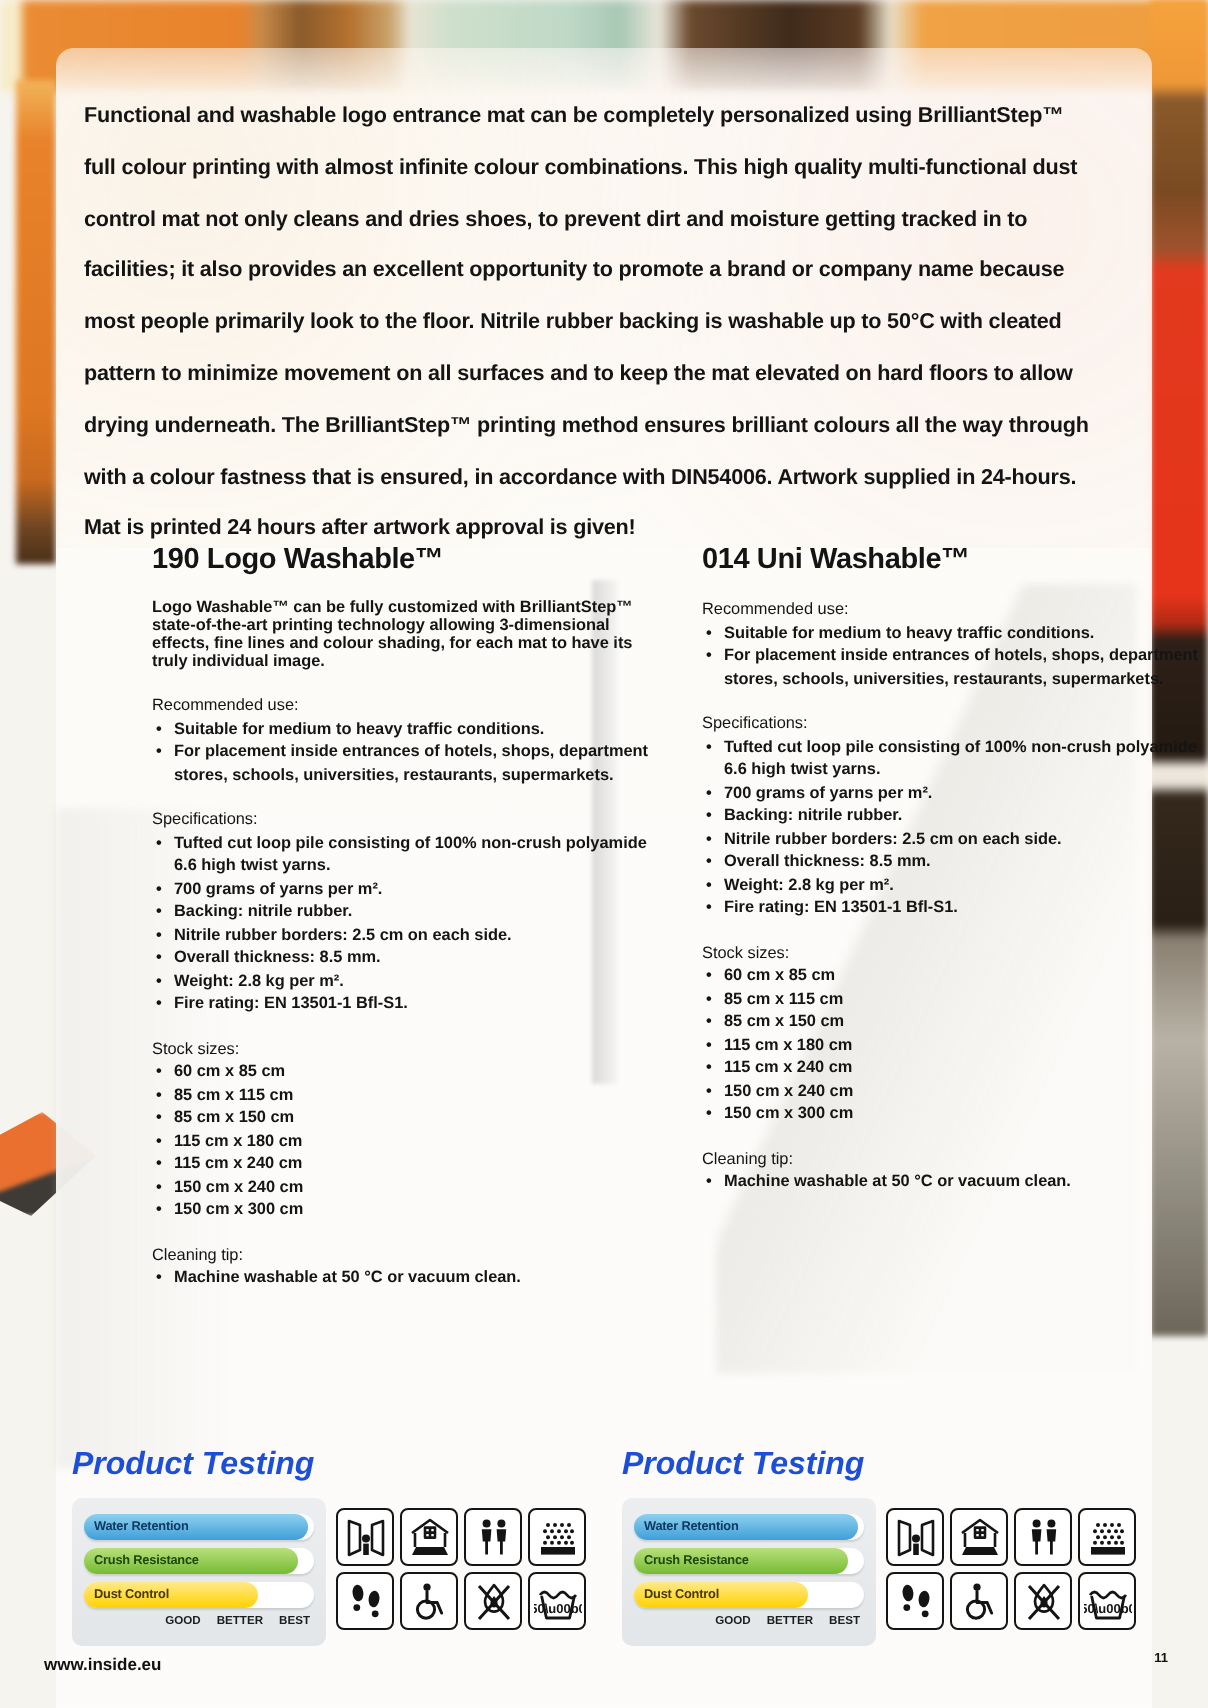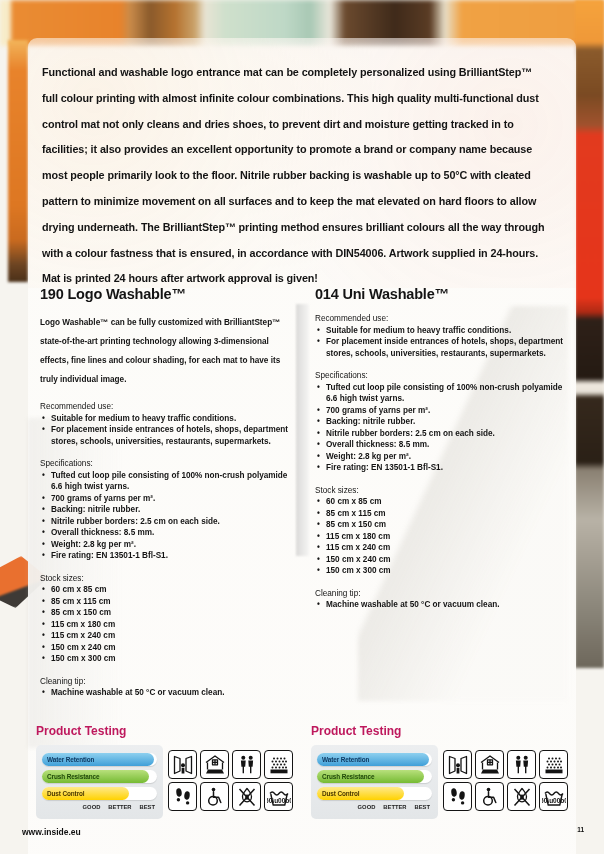--- a/index.html
+++ b/index.html
@@ -22,55 +22,55 @@
     clip-path:polygon(0 30%,52% 0,100% 42%,42% 100%,0 78%);
     background:linear-gradient(160deg,#e8641f 0 58%,#2e2a26 60% 100%);}
   .bg-right-strip{position:absolute;right:0;top:0;width:29px;height:668px;filter:blur(1.5px);
     background:linear-gradient(180deg,
       #f5a33c 0,#ef9838 42px,#8a5a2b 50px,#7a4a22 95px,#a0522d 125px,
       #e23a1e 135px,#e5341a 298px,#b02a14 312px,
       #2e2018 320px,#241a12 378px,#efe9e0 384px,#e8e2d8 392px,
       #35281c 398px,#2a2016 462px,#8a8072 470px,#b8b2a6 520px,#8f8a7e 600px,#6e685c 665px);}
 
   
-  .panel{position:absolute;left:28px;top:38px;width:548px;bottom:0;
+  .panel{position:absolute;left:28px;top:24px;width:548px;bottom:0;
     border-radius:9px 9px 0 0;
     background:linear-gradient(180deg,rgba(255,255,255,.55) 0,rgba(253,252,249,.94) 24px,rgba(253,252,250,.96) 100%);}
   .ph{position:absolute;z-index:0;pointer-events:none;}
   .ph-warm{left:0;top:0;right:0;height:250px;opacity:.35;
     background:radial-gradient(circle at 12% 25%,rgba(240,170,90,.30),transparent 55%),
                radial-gradient(circle at 88% 35%,rgba(238,120,80,.22),transparent 55%);}
   .ph-pole{left:268px;top:266px;width:13px;height:252px;opacity:.5;filter:blur(1px);
     background:linear-gradient(90deg,#b9b9b9,#f0f0f0);}
   .ph-wedge{right:8px;top:268px;width:210px;height:395px;opacity:.45;filter:blur(2px);
     background:linear-gradient(115deg,rgba(200,198,192,0) 38%,rgba(182,178,168,.5) 40%,rgba(232,230,224,.2) 72%);}
   .ph-grayleft{left:0;top:380px;width:95px;height:330px;opacity:.4;filter:blur(2px);
     background:linear-gradient(90deg,rgba(200,198,192,.55),rgba(255,255,255,0));}
   .content{position:relative;z-index:1;}
 
   
   .intro{position:absolute;left:14px;top:22px;width:505px;margin:0;
     font-size:10.8px;font-weight:600;line-height:25.8px;letter-spacing:-.1px;color:#141414;}
 
   
-  .col{position:absolute;top:248px;width:253px;font-size:8.2px;font-weight:600;line-height:11.5px;color:#141414;}
+  .col{position:absolute;top:248px;width:253px;font-size:8.2px;font-weight:600;line-height:11.5px;color:#141414;margin-left:36px;}
   .col-left{left:12px;}
   .col-right{left:287px;}
   .col h2{margin:0 0 11px;font-size:14.5px;line-height:16px;font-weight:bold;letter-spacing:-.2px;}
-  .col .desc{margin:0 0 12px;line-height:19px;}
+  .col .desc{margin:0 0 12px;line-height:9px;}
   .subhead{margin:0;font-weight:normal;}
   ul.blist{list-style:none;margin:0 0 11px;padding:0;}
   ul.blist li{position:relative;padding-left:11px;}
   ul.blist li::before{content:"\2022";position:absolute;left:2px;top:0;}
 
   
   .testing{position:absolute;top:724px;width:260px;z-index:1;}
   .testing-left{left:36px;}
   .testing-right{left:311px;}
-  .testing h3{margin:0 0 7px;font-size:12px;font-weight:bold;color:#be185d;}
+  .testing h3{margin:0 0 7px;font-size:16px;font-weight:bold;color:#1d4ed8;font-style:italic;}
   .testing-row{display:flex;gap:5px;align-items:flex-start;}
   .chart-panel{width:127px;height:74px;box-sizing:border-box;border-radius:5px;
     background:linear-gradient(180deg,#eceef0,#e3e6e8);padding:8px 6px 4px;
     display:flex;flex-direction:column;gap:4px;}
   .bar-track{height:13px;background:#fff;border-radius:7px;box-shadow:0 1px 1px rgba(0,0,0,.12);}
   .bar{height:100%;border-radius:7px;display:flex;align-items:center;padding-left:5px;box-sizing:border-box;}
   .bar-lb{font-size:6.4px;font-weight:bold;white-space:nowrap;letter-spacing:-.1px;}
   .scale{display:flex;justify-content:flex-end;gap:8px;font-size:5.8px;font-weight:bold;color:#1d1d1d;padding-right:2px;}
   .icon-grid{display:grid;grid-template-columns:repeat(4,29px);grid-auto-rows:29px;gap:3px;margin-top:5px;}
   .sym{box-sizing:border-box;border:1.6px solid #141414;border-radius:4px;background:#fff;

